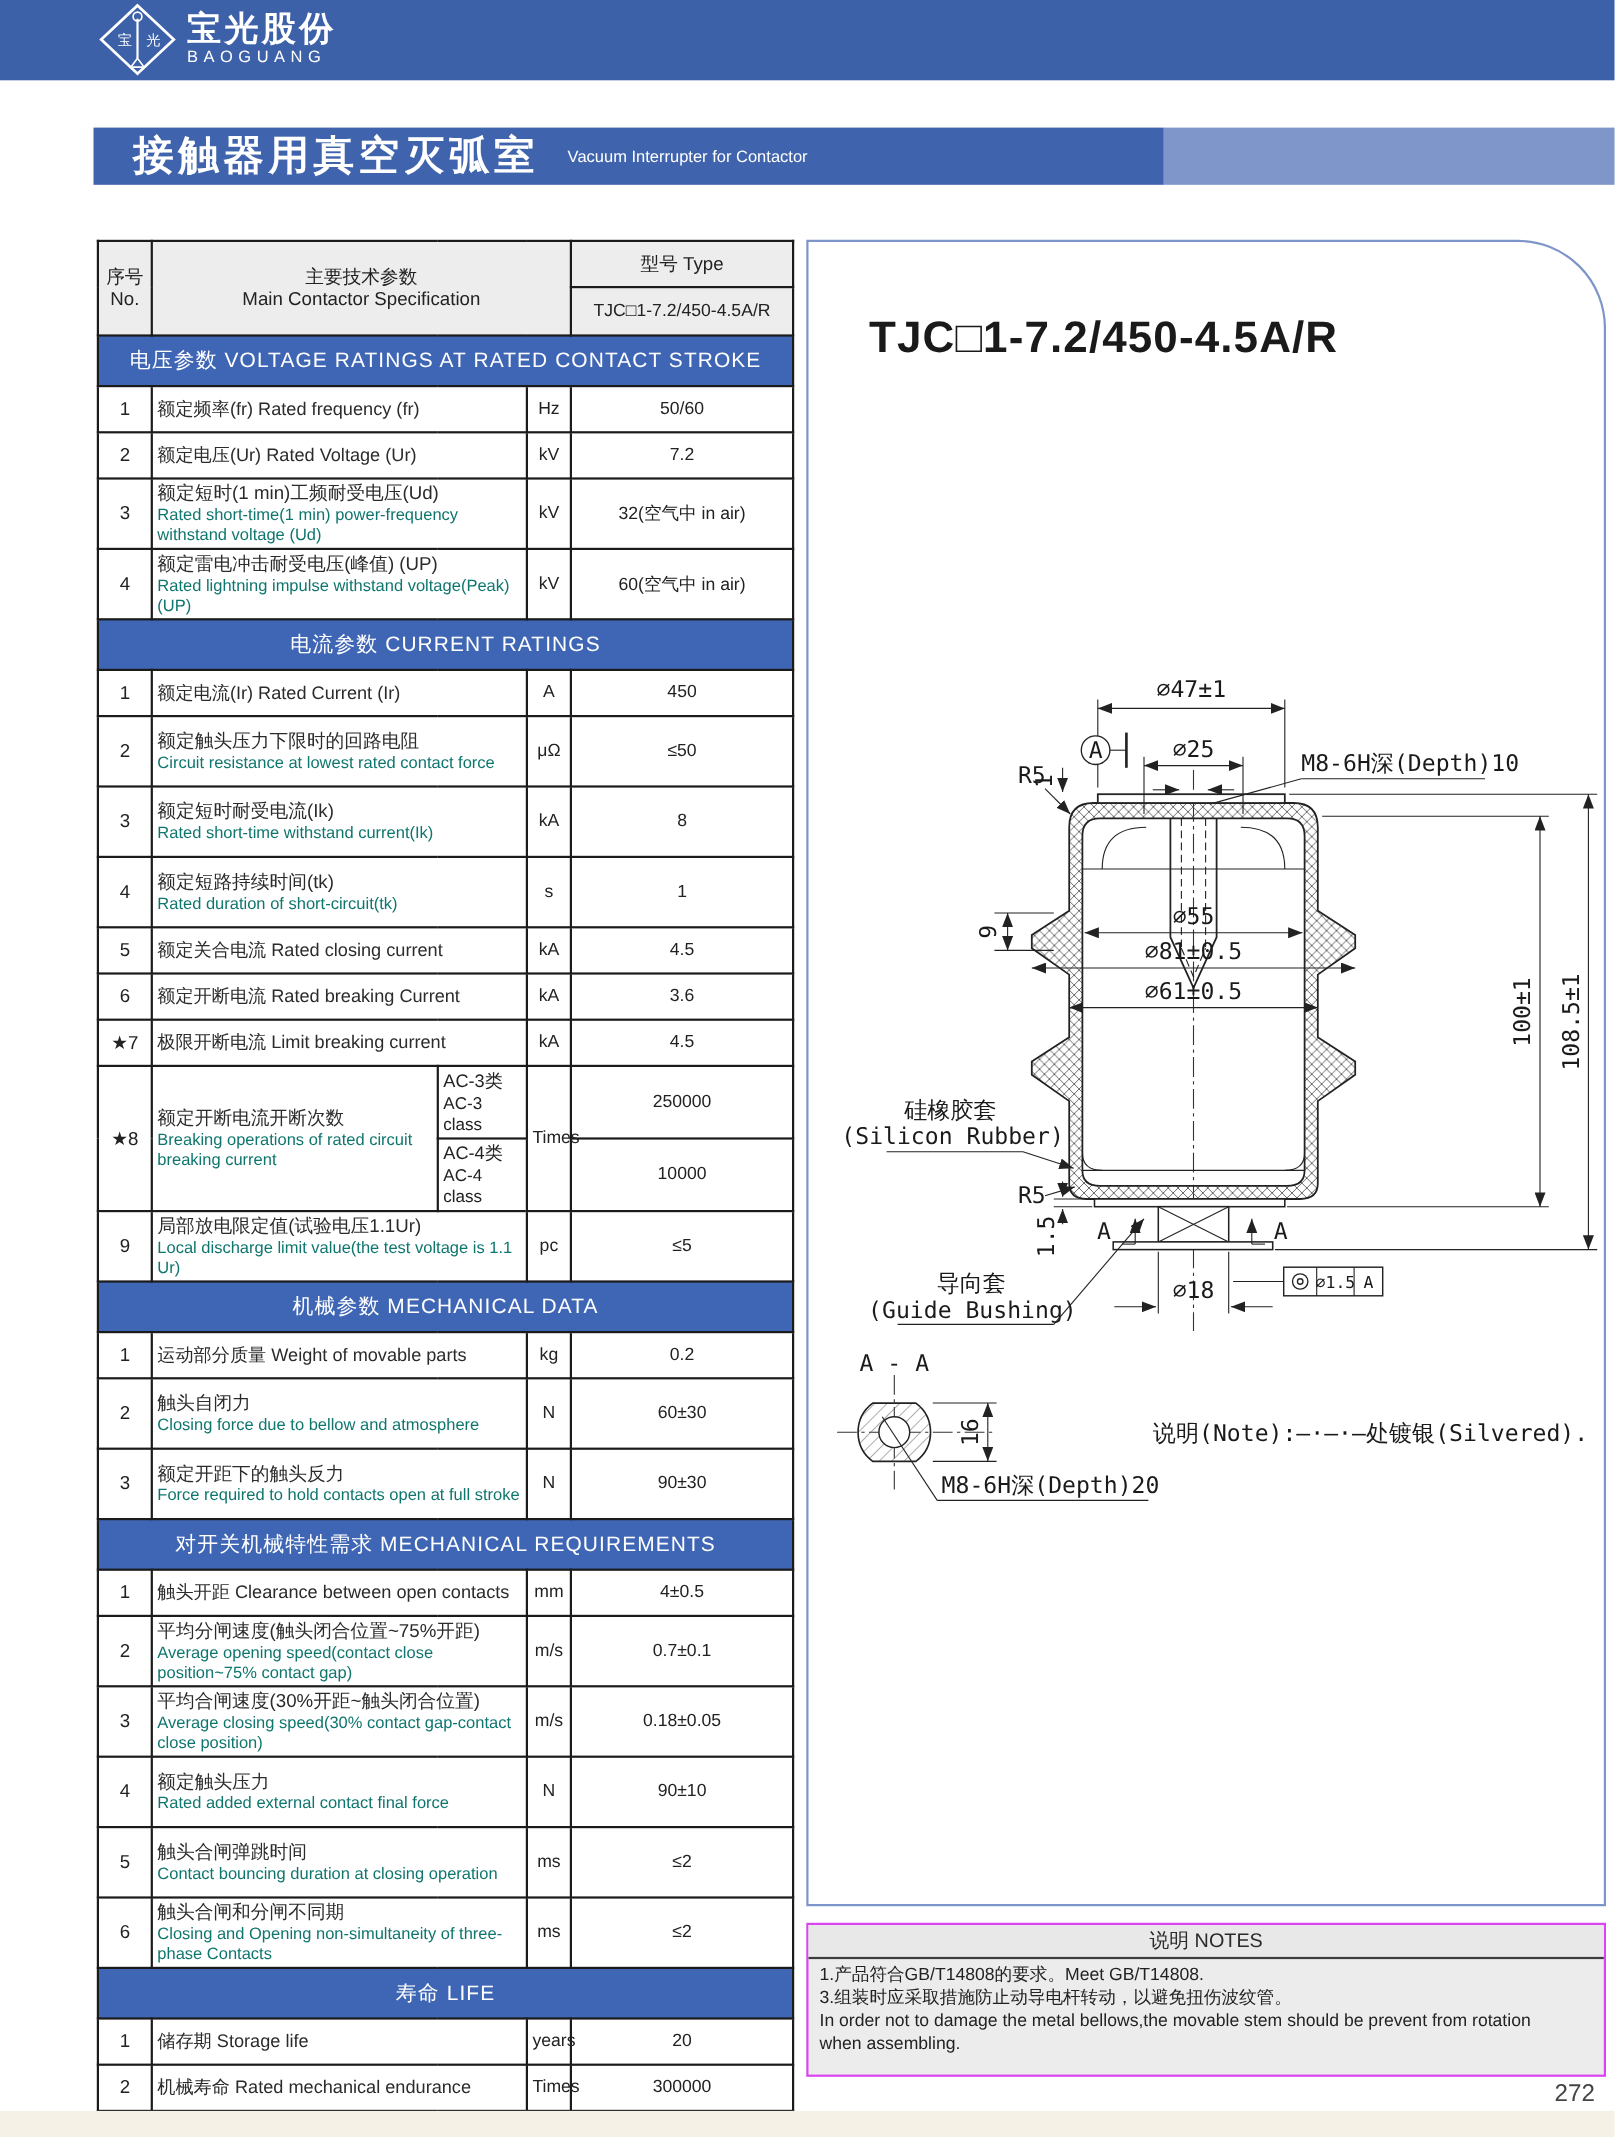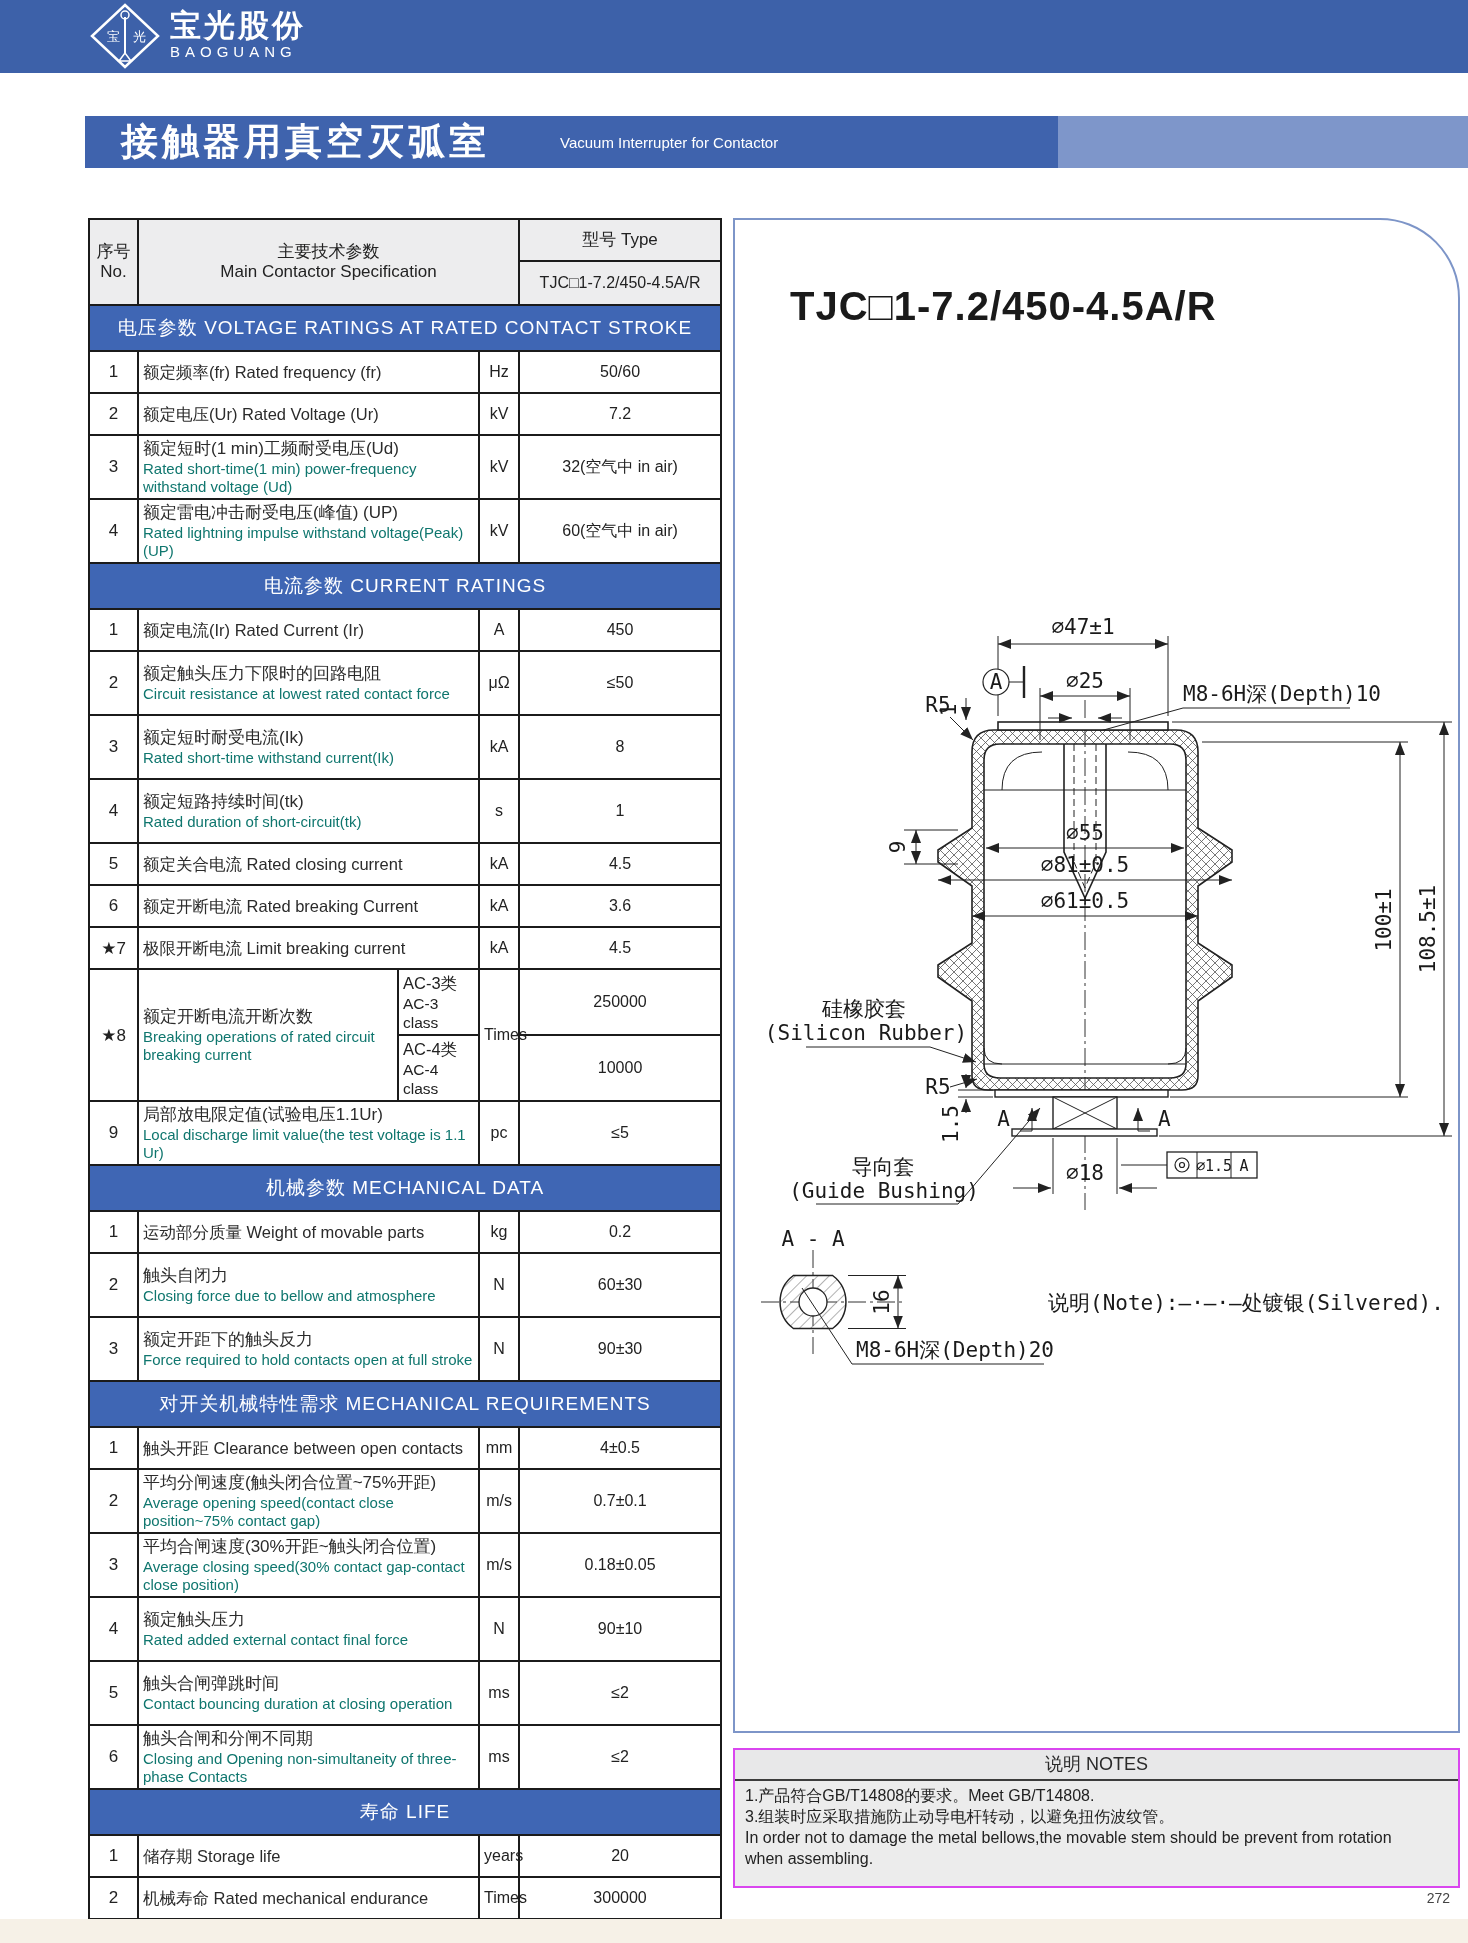--- a/index.html
+++ b/index.html
@@ -8,21 +8,21 @@
 
   
   .topbar{position:absolute;left:0;top:0;width:1468px;height:73px;background:#3d61a9;}
   .logo{position:absolute;left:90px;top:3px;}
   .brand{position:absolute;left:170px;top:9px;color:#fff;}
   .brand .cn{font-size:31px;font-weight:bold;letter-spacing:3px;line-height:34px;}
   .brand .en{font-size:15px;letter-spacing:5px;line-height:17px;}
 
   
   .banner{position:absolute;left:85px;top:116px;right:0;height:52px;display:flex;}
-  .banner .dark{width:973px;background:#3f63ad;display:flex;align-items:center;gap:44px;}
+  .banner .dark{width:973px;background:#3f63ad;display:flex;align-items:center;}
   .banner .light{flex:1;background:#7e96ca;}
   .banner .t-cn{color:#fff;font-size:37px;font-weight:bold;letter-spacing:4px;margin-left:36px;}
   .banner .t-en{color:#fff;font-size:15px;margin-left:26px;}
 
   
   table.spec{position:absolute;left:88px;top:218px;width:632px;border-collapse:collapse;table-layout:fixed;}
   table.spec td{border:2px solid #1b1b1b;padding:0 4px;vertical-align:middle;}
   td.hd{background:#ededee;text-align:center;font-size:17px;color:#222;line-height:20px;}
   td.hd.tv{font-size:16px;}
   .hrow1 td{height:40px;} .hrow2 td{height:42px;}
@@ -47,21 +47,21 @@
   .thick{stroke:#222;stroke-width:1.6;fill:none;}
   .cl{stroke:#333;stroke-width:1;stroke-dasharray:18 4 3 4;fill:none;}
   .dsh{stroke:#222;stroke-width:1;stroke-dasharray:7 4;fill:none;}
 
   
   .notes{position:absolute;left:733px;top:1748px;width:727px;height:140px;border:2px solid #d946ef;background:#ececec;box-sizing:border-box;}
   .notes .nt{height:29px;border-bottom:2px solid #3c3c3c;text-align:center;font-size:18px;line-height:29px;color:#2a2a2a;background:#e8e8e9;}
   .notes .nb{padding:4px 10px;}
   .notes .nb div{font-size:16px;line-height:21px;color:#222;}
 
-  .pageno{position:absolute;left:1380px;top:1890px;width:70px;text-align:right;font-size:14px;color:#444;}
+  .pageno{position:absolute;left:1380px;top:1890px;width:70px;text-align:right;font-size:22px;color:#444;}
   .footband{position:absolute;left:0;top:1919px;width:1468px;height:24px;background:#f6f1e7;}
 </style>
 </head>
 <body>
 
 <div class="page">
 
   <div class="topbar">
     <svg class="logo" width="70" height="66" viewBox="0 0 70 66">
       <polygon points="35,2 68,33 35,64 2,33" fill="none" stroke="#fff" stroke-width="2.5"></polygon>

